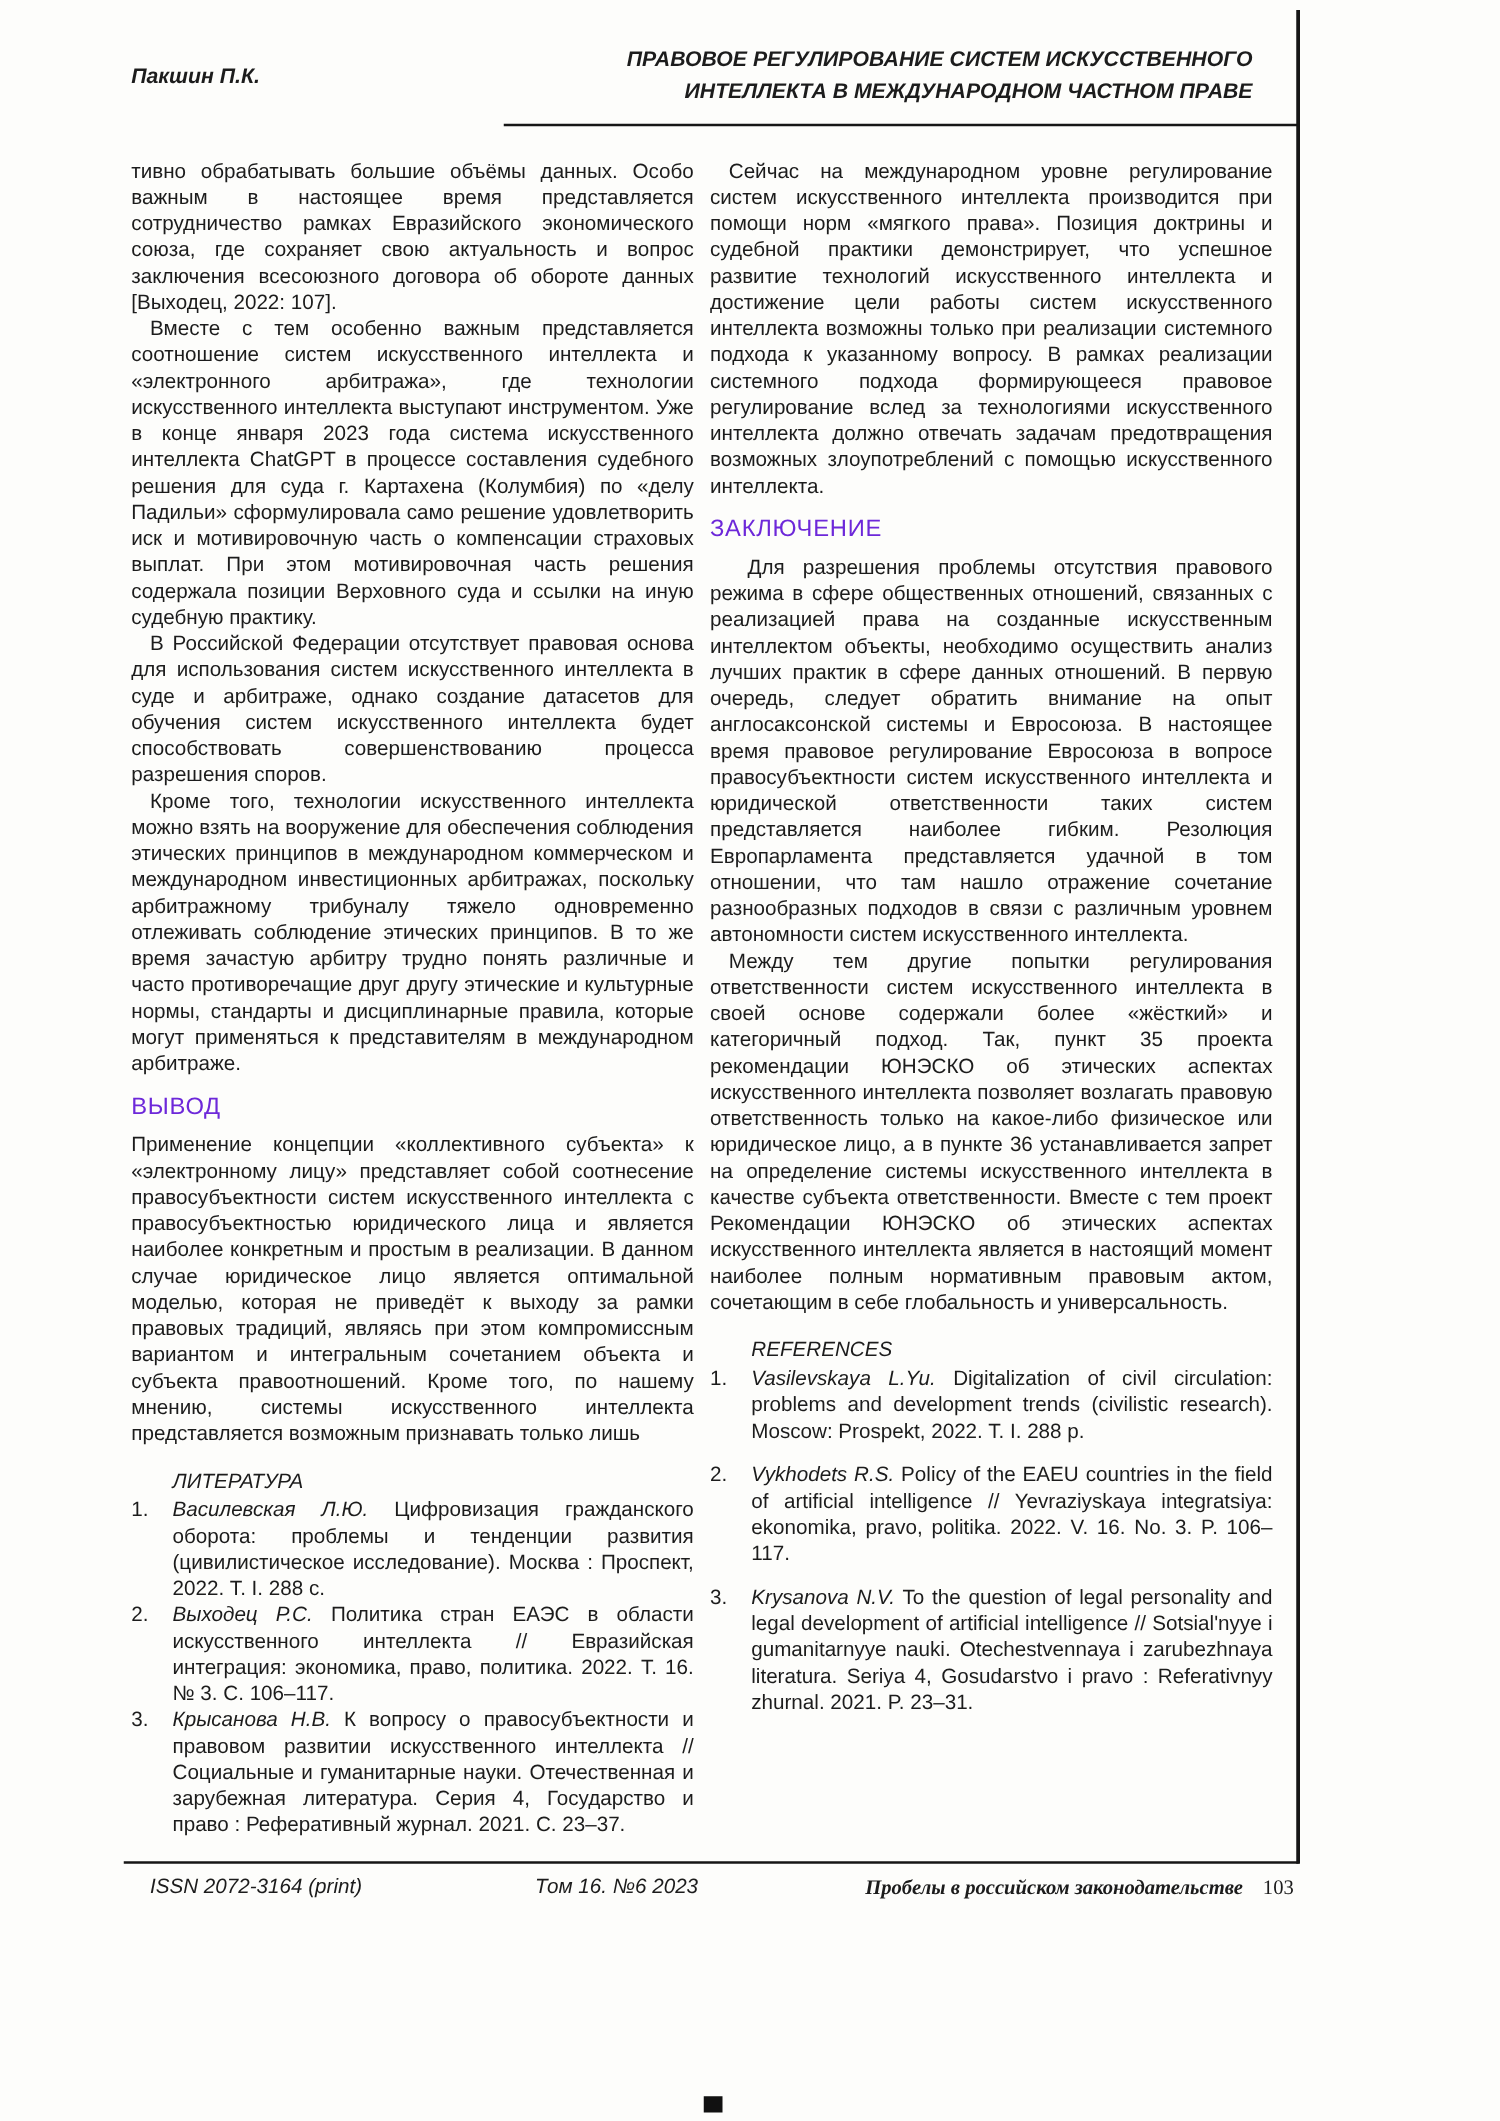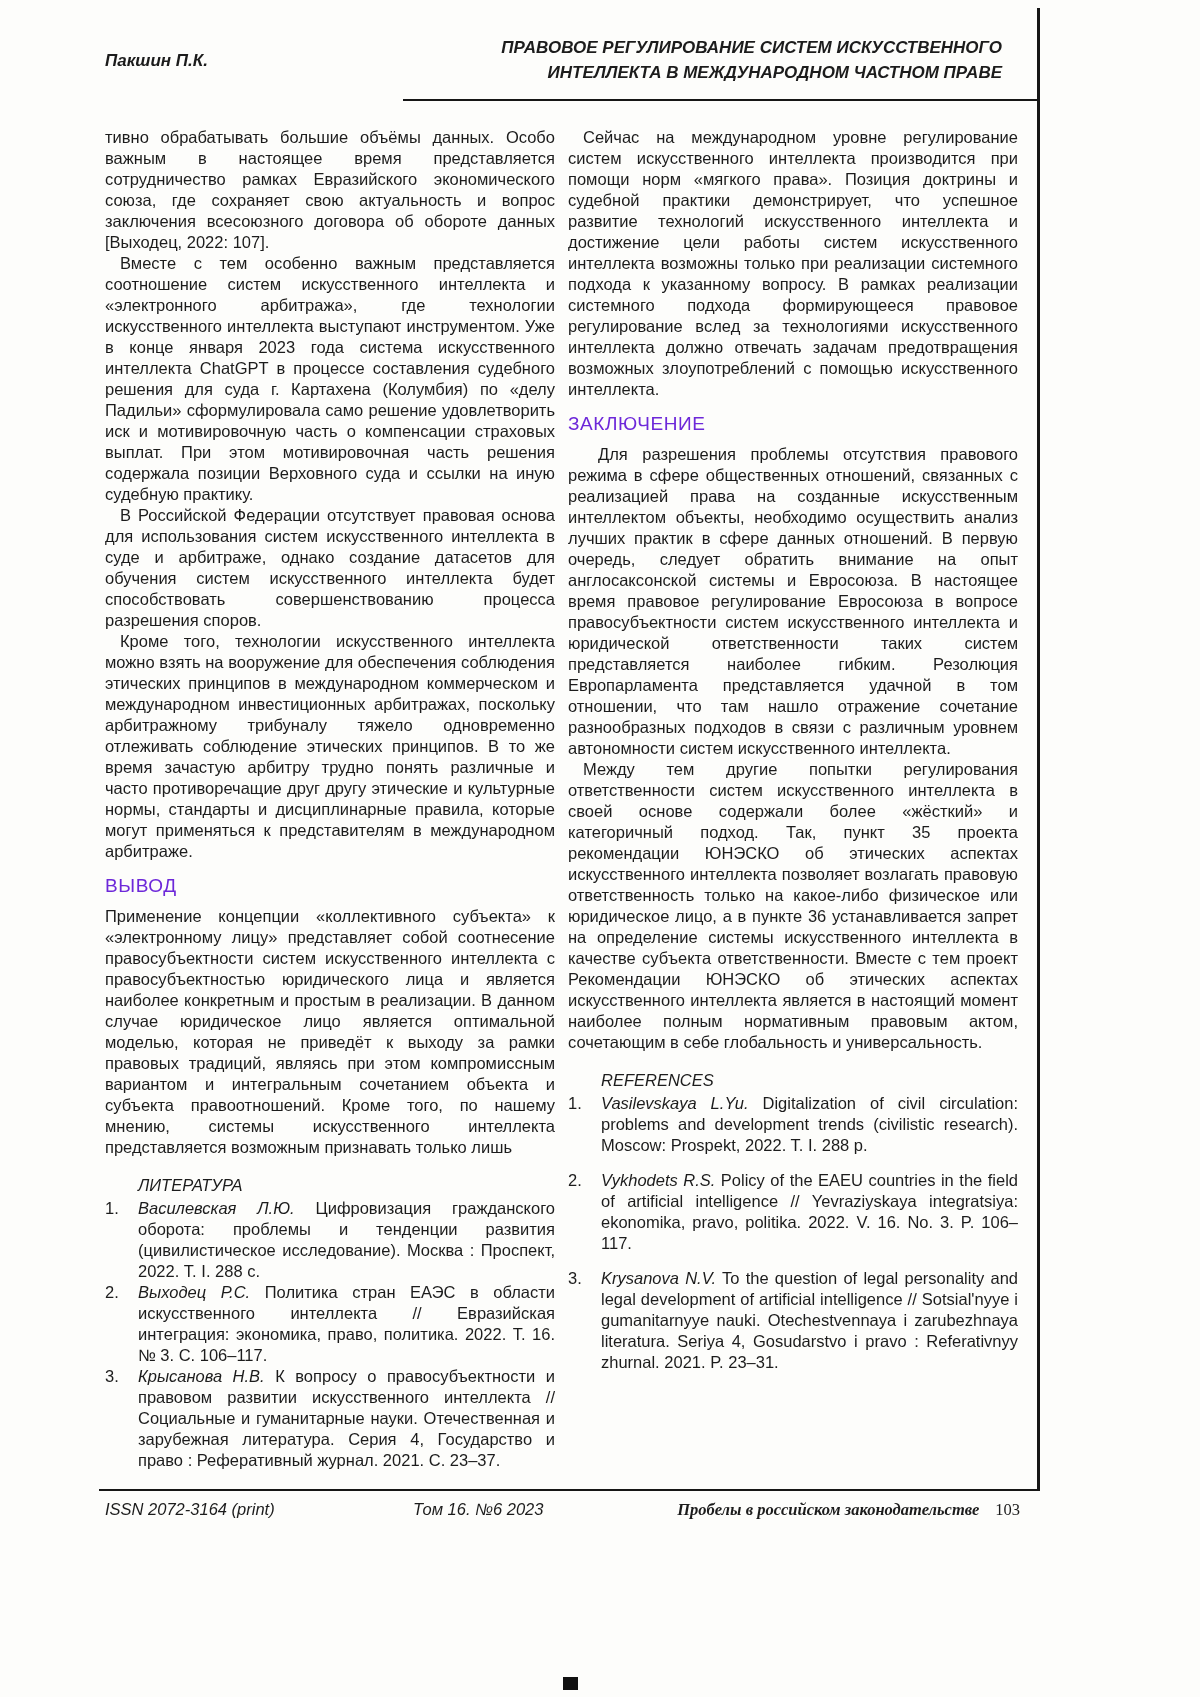--- a/index.html
+++ b/index.html
@@ -26,21 +26,21 @@
   .body-p { margin:0; font-size:16.5px; line-height:21px; text-align:justify; hyphens:auto; }
   .ind { text-indent:15px; }
   .ind-lg { text-indent:30px; }
   .section-heading { font-size:19px; font-weight:400; letter-spacing:0.6px; margin:13px 0 9px; color:#6d28d9; }
   .ref-title { font-size:16.5px; font-style:italic; margin:18px 0 3px 33px; }
   .ref-item { position:relative; padding-left:33px; margin:0; font-size:16.5px; line-height:21px; text-align:justify; hyphens:auto; }
   .ref-num { position:absolute; left:0; top:0; font-style:normal; }
   .ref-author { font-style:italic; }
   .ref-list.spaced .ref-item + .ref-item { margin-top:14px; }
   
-  .footer { position:absolute; left:105px; top:1497px; width:915px; font-size:16.5px; font-style:italic; line-height:25px; }
+  .footer { position:absolute; left:120px; top:1497px; width:915px; font-size:16.5px; font-style:italic; line-height:25px; }
   .footer-row1 { position:relative; height:25px; }
   .footer-volume { position:absolute; left:308px; top:0; }
   .footer-right { position:absolute; right:0; top:0; white-space:nowrap;font-family:Liberation Serif, serif; }
   .footer-journal { font-weight:bold; }
   .footer-pageno { font-style:normal; margin-left:16px; }
 </style>
 </head>
 <body>
 
 <div class="header">

